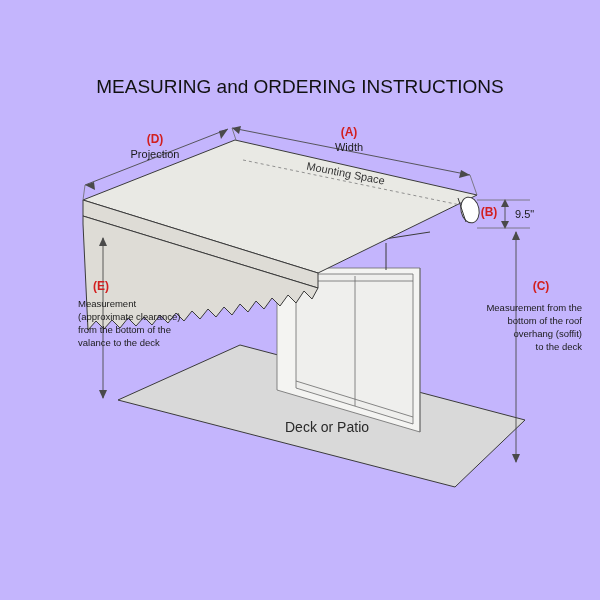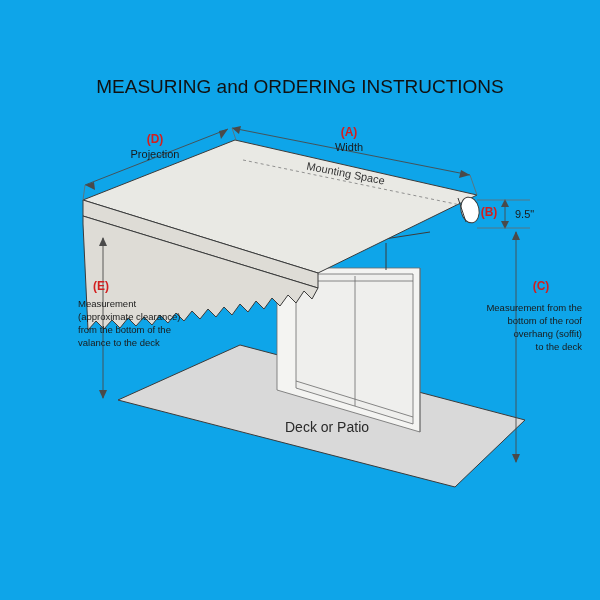--- a/index.html
+++ b/index.html
@@ -4,21 +4,21 @@
 <style>
   html, body {
     margin: 0;
     padding: 0;
     background: #ffffff;
   }
   #stage {
     position: relative;
     width: 600px;
     height: 600px;
-    background: #0ea5e9;
+    background: #c4b5fd;
     font-family: "Liberation Sans", sans-serif;
     overflow: hidden;
   }
   #diagram-svg {
     position: absolute;
     left: 0;
     top: 0;
     width: 600px;
     height: 600px;
   }

